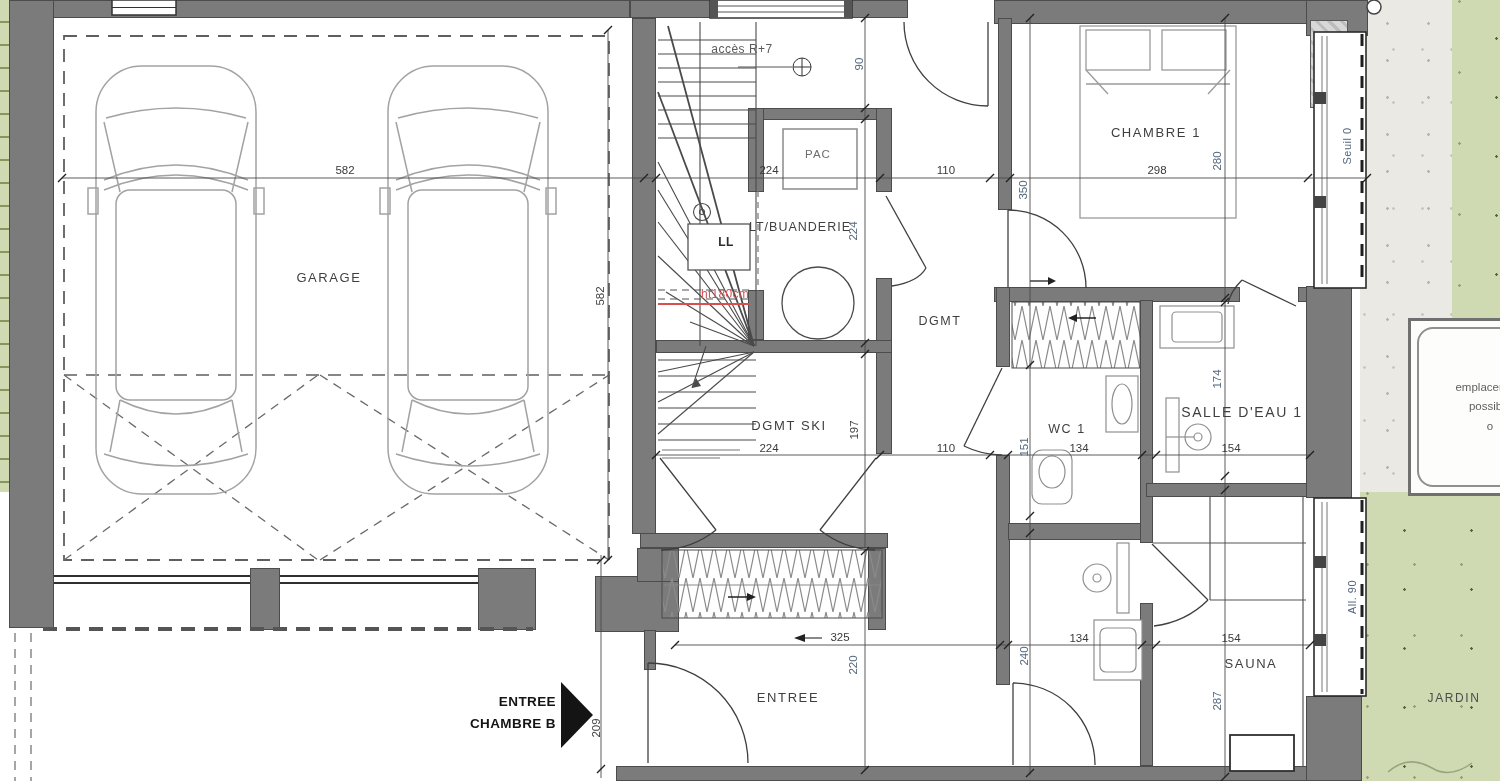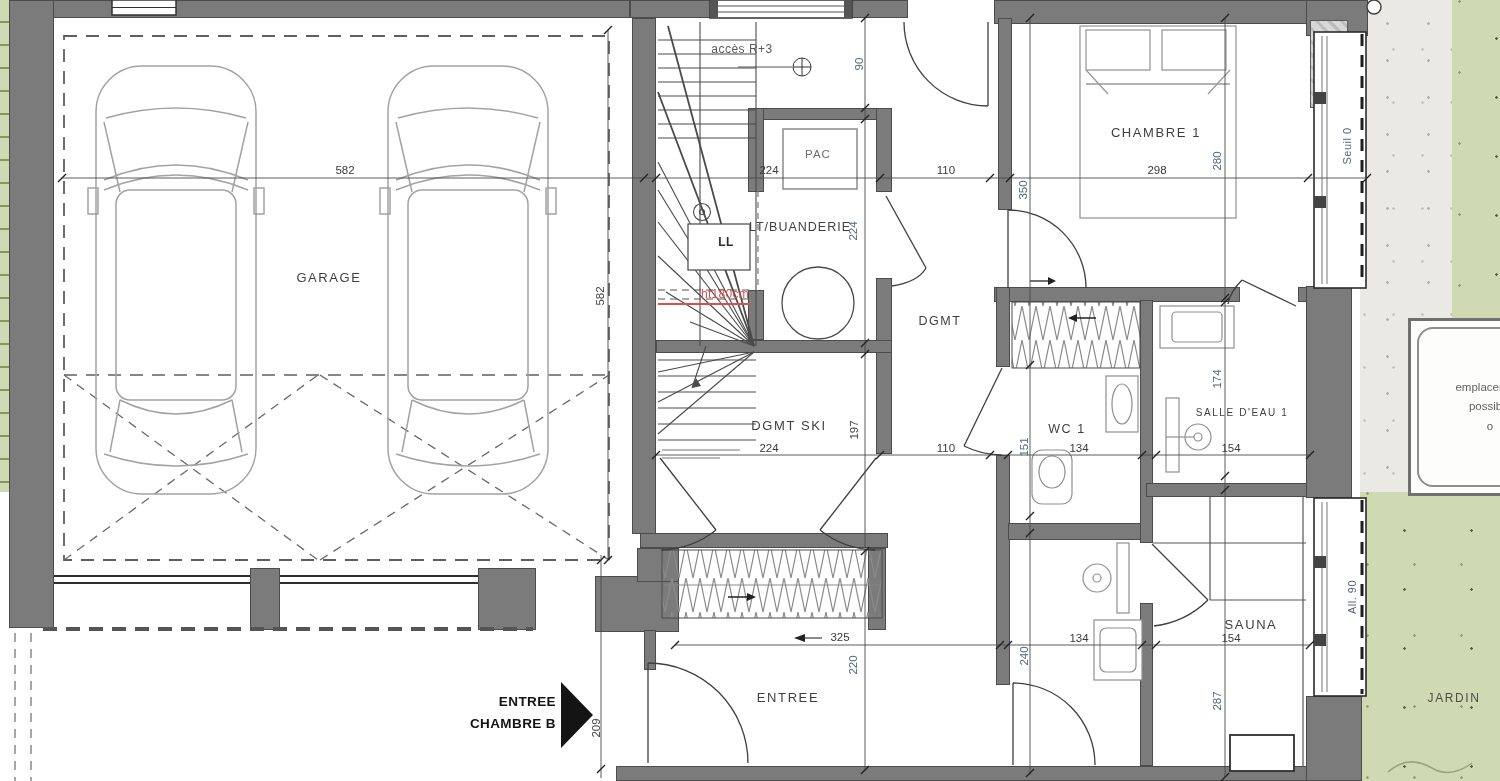--- a/index.html
+++ b/index.html
@@ -338,27 +338,27 @@
     </g>
   </svg>
 
   <div class="lbl" style="left:329px;top:277px">GARAGE</div>
   <div class="lbl sm" style="left:818px;top:154px">PAC</div>
   <div class="lbl" style="left:800px;top:227px;font-size:12.5px;letter-spacing:1px">LT/BUANDERIE</div>
   <div class="lbl ll" style="left:726px;top:242px">LL</div>
   <div class="lbl" style="left:940px;top:321px;font-size:12.5px">DGMT</div>
   <div class="lbl" style="left:1156px;top:132px">CHAMBRE 1</div>
   <div class="lbl" style="left:1067px;top:429px;font-size:12.5px">WC 1</div>
-  <div class="lbl" style="left:1242px;top:412px;font-size:10px">SALLE D'EAU 1</div>
+  <div class="lbl" style="left:1242px;top:412px;font-size:14px">SALLE D'EAU 1</div>
   <div class="lbl" style="left:789px;top:425px">DGMT SKI</div>
   <div class="lbl" style="left:788px;top:697px">ENTREE</div>
-  <div class="lbl" style="left:1251px;top:624px">SAUNA</div>
+  <div class="lbl" style="left:1251px;top:663px">SAUNA</div>
   <div class="lbl jardin" style="left:1454px;top:698px">JARDIN</div>
 
-  <div class="lbl acces" style="left:742px;top:49px">accès R+3</div>
+  <div class="lbl acces" style="left:742px;top:49px">accès R+7</div>
   <div class="lbl red" style="left:716px;top:294px">ht180cm</div>
   <div class="lbl vblue" style="left:1347px;top:146px">Seuil 0</div>
   <div class="lbl vblue" style="left:1352px;top:597px">All. 90</div>
 
   <div class="dim" style="left:345px;top:170px">582</div>
   <div class="dim" style="left:769px;top:170px">224</div>
   <div class="dim" style="left:946px;top:170px">110</div>
   <div class="dim" style="left:1157px;top:170px">298</div>
   <div class="dim v dark" style="left:600px;top:296px">582</div>
   <div class="dim v" style="left:859px;top:64px">90</div>

